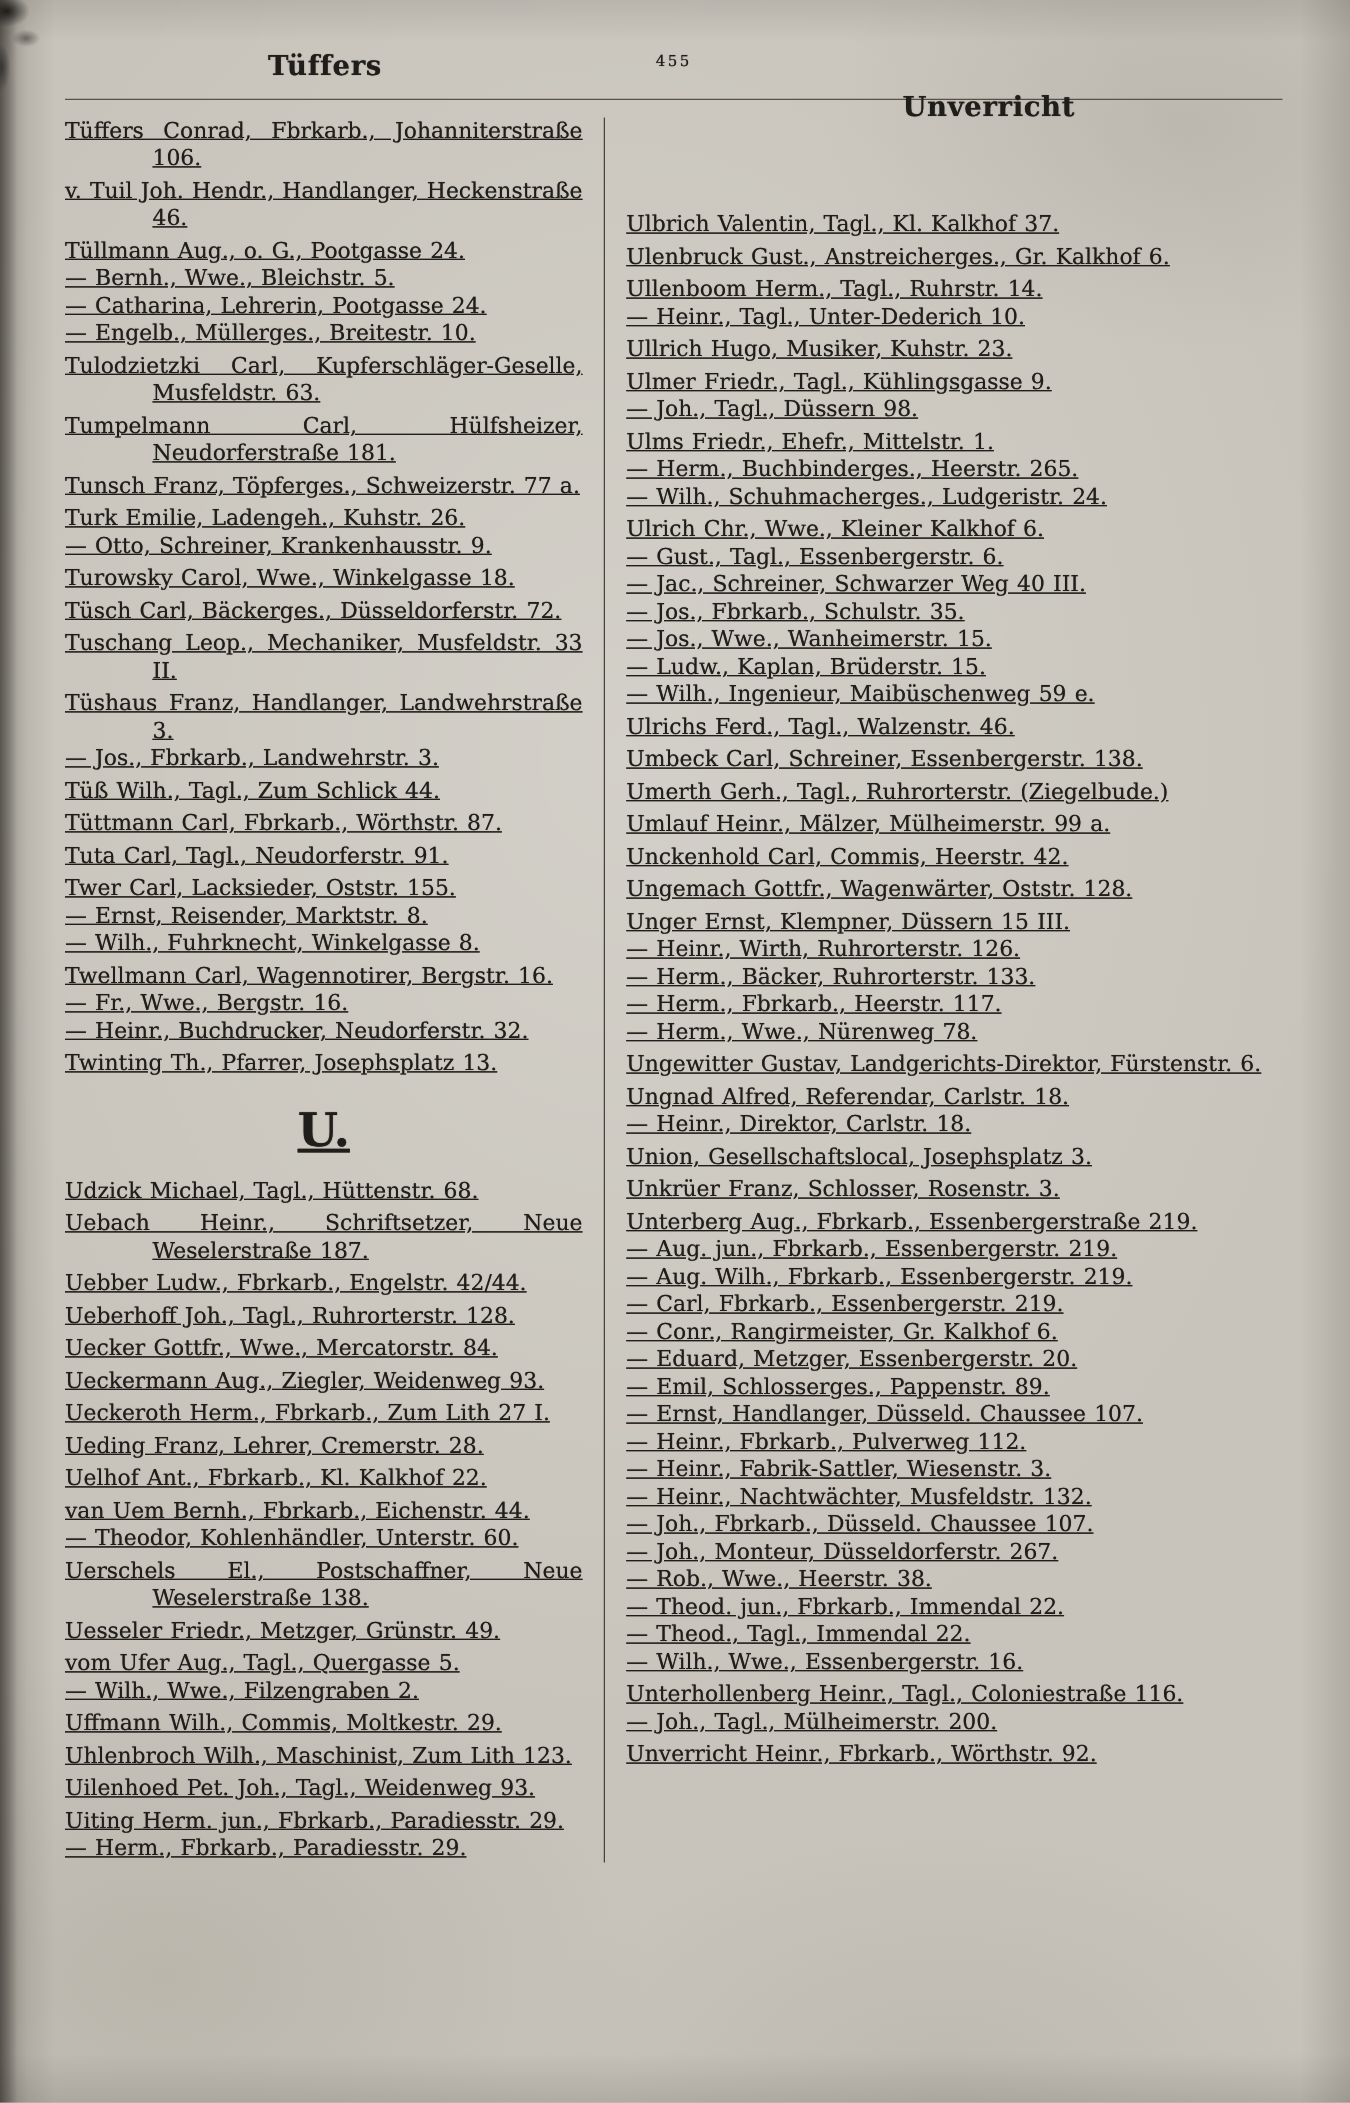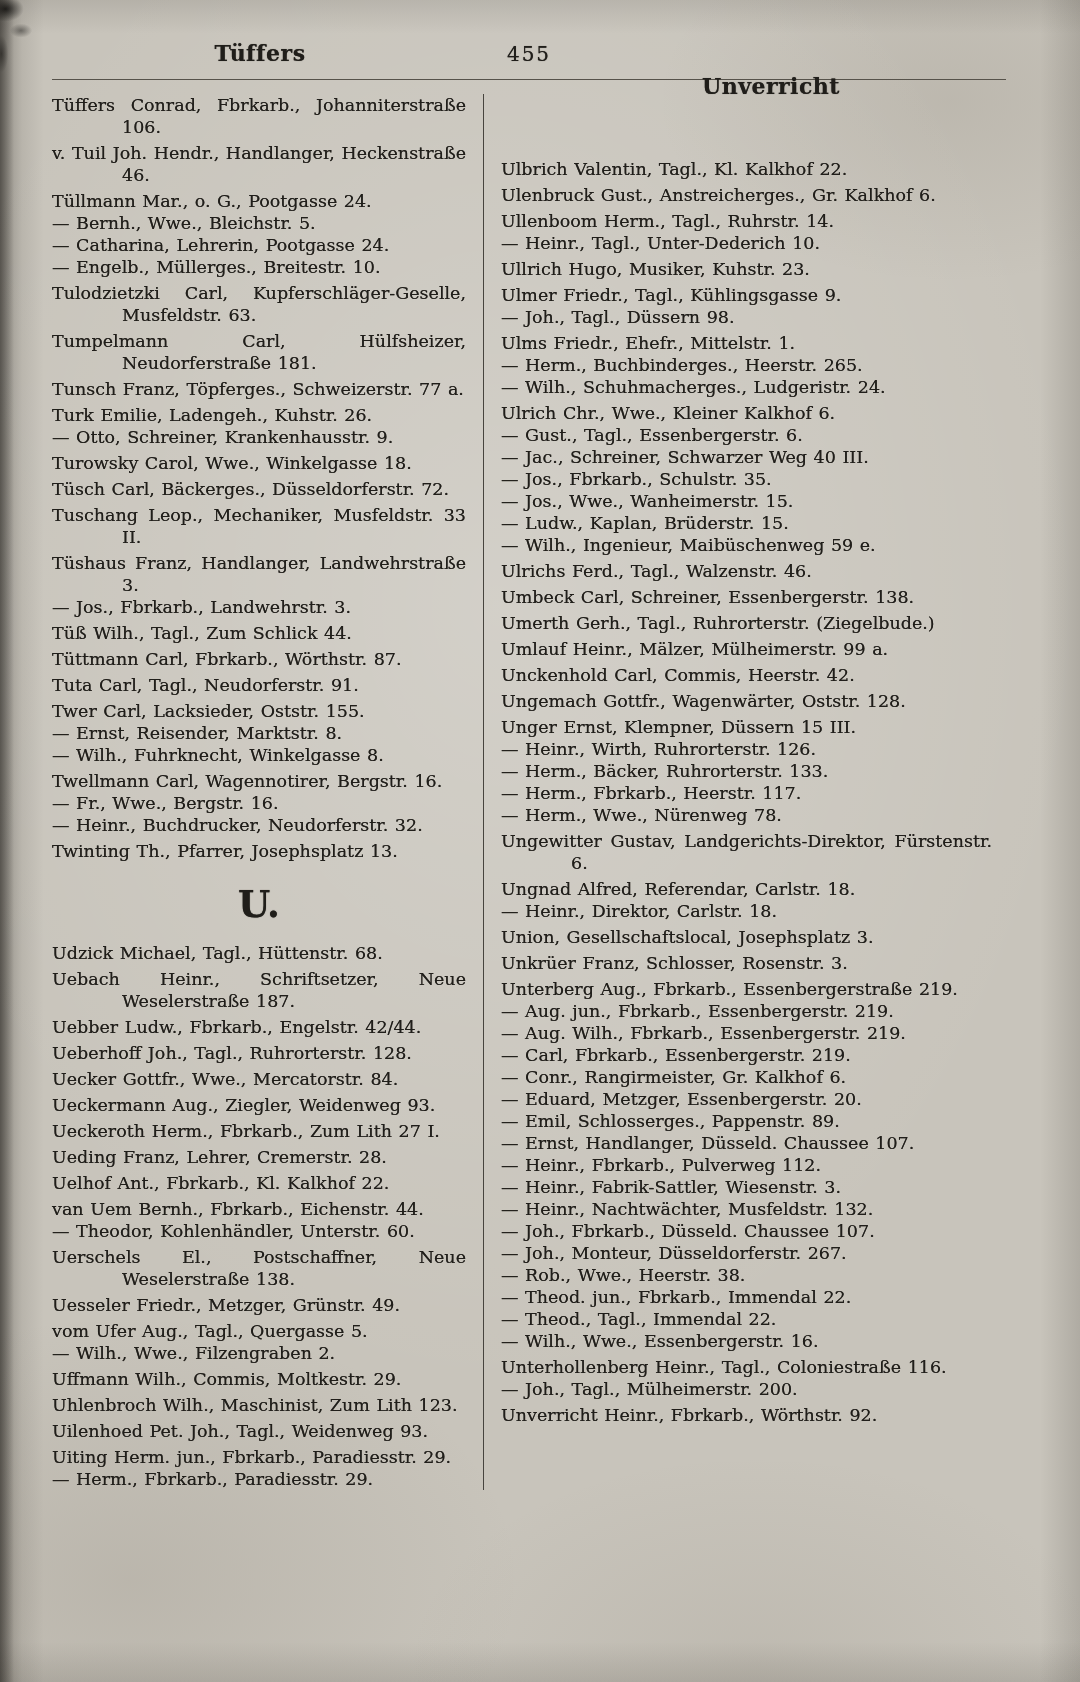--- a/index.html
+++ b/index.html
@@ -17,22 +17,23 @@
       radial-gradient(ellipse 500px 300px at 70% 99%, rgba(105,96,82,0.10), transparent 70%),
       linear-gradient(to right, rgba(45,41,35,0.38), rgba(45,41,35,0.10) 22px, transparent 44px),
       linear-gradient(to left, rgba(45,41,35,0.16), transparent 40px),
       linear-gradient(to bottom, rgba(45,41,35,0.12), transparent 34px),
       linear-gradient(to top, rgba(45,41,35,0.14), transparent 40px);
     color: #201e1a;
   }
   .page {
     position: absolute;
     inset: 0;
-    padding: 40px 74px 0 52px;
+    padding: 40px 54px 0 52px;
     box-sizing: border-box;
+    text-decoration: underline;
   }
   
   .smudge-topleft {
     position: absolute; left: 0; top: 0; width: 70px; height: 90px;
     background:
       radial-gradient(ellipse 26px 18px at 8% 10%, rgba(15,14,12,0.85), transparent 70%),
       radial-gradient(ellipse 16px 10px at 30% 34%, rgba(15,14,12,0.45), transparent 70%),
       radial-gradient(ellipse 10px 26px at 2% 60%, rgba(15,14,12,0.50), transparent 70%);
     pointer-events: none;
   }
@@ -45,21 +46,21 @@
   
   .running-head {
     position: relative;
     height: 32px;
     font-weight: bold;
     font-size: 22px;
     letter-spacing: 0.5px;
     text-shadow: 0 0 0.7px rgba(32,30,26,0.8);
   }
   .head-left  { position: absolute; left: 0;   top: 0; width: 416px; text-align: center; }
-  .head-center{ position: absolute; left: 0;   top: 2px; width: 100%; text-align: center; font-size: 20px; font-weight: normal; letter-spacing: 2px; }
+  .head-center{ position: absolute; left: 0;   top: 2px; width: 100%; text-align: center; font-size: 12px; font-weight: normal; letter-spacing: 2px; }
   .head-right { position: absolute; right: 0;  top: 0; width: 470px; text-align: center; margin-top: 33px; }
 
   .header-rule {
     height: 1px;
     background: #56524a;
     margin-top: 7px;
   }
 
   
   .columns { display: flex; align-items: center; margin-top: 14px; }
@@ -100,21 +101,21 @@
     <div class="head-center">455</div>
     <div class="head-right">Unverricht</div>
   </header>
 
   <div class="header-rule"></div>
 
   <div class="columns">
     <div class="col col-left">
         <div class="entry group">Tüffers Conrad, Fbrkarb., Johanniterstraße 106.</div>
         <div class="entry group">v. Tuil Joh. Hendr., Handlanger, Heckenstraße 46.</div>
-        <div class="entry group">Tüllmann Mar., o. G., Pootgasse 24.</div>
+        <div class="entry group">Tüllmann Aug., o. G., Pootgasse 24.</div>
         <div class="entry cont">— Bernh., Wwe., Bleichstr. 5.</div>
         <div class="entry cont">— Catharina, Lehrerin, Pootgasse 24.</div>
         <div class="entry cont">— Engelb., Müllerges., Breitestr. 10.</div>
         <div class="entry group">Tulodzietzki Carl, Kupferschläger-Geselle, Musfeldstr. 63.</div>
         <div class="entry group">Tumpelmann Carl, Hülfsheizer, Neudorferstraße 181.</div>
         <div class="entry group">Tunsch Franz, Töpferges., Schweizerstr. 77 a.</div>
         <div class="entry group">Turk Emilie, Ladengeh., Kuhstr. 26.</div>
         <div class="entry cont">— Otto, Schreiner, Krankenhausstr. 9.</div>
         <div class="entry group">Turowsky Carol, Wwe., Winkelgasse 18.</div>
         <div class="entry group">Tüsch Carl, Bäckerges., Düsseldorferstr. 72.</div>
@@ -147,21 +148,21 @@
         <div class="entry group">Uesseler Friedr., Metzger, Grünstr. 49.</div>
         <div class="entry group">vom Ufer Aug., Tagl., Quergasse 5.</div>
         <div class="entry cont">— Wilh., Wwe., Filzengraben 2.</div>
         <div class="entry group">Uffmann Wilh., Commis, Moltkestr. 29.</div>
         <div class="entry group">Uhlenbroch Wilh., Maschinist, Zum Lith 123.</div>
         <div class="entry group">Uilenhoed Pet. Joh., Tagl., Weidenweg 93.</div>
         <div class="entry group">Uiting Herm. jun., Fbrkarb., Paradiesstr. 29.</div>
         <div class="entry cont">— Herm., Fbrkarb., Paradiesstr. 29.</div>
       </div>
     <div class="col col-right">
-        <div class="entry group">Ulbrich Valentin, Tagl., Kl. Kalkhof 22.</div>
+        <div class="entry group">Ulbrich Valentin, Tagl., Kl. Kalkhof 37.</div>
         <div class="entry group">Ulenbruck Gust., Anstreicherges., Gr. Kalkhof 6.</div>
         <div class="entry group">Ullenboom Herm., Tagl., Ruhrstr. 14.</div>
         <div class="entry cont">— Heinr., Tagl., Unter-Dederich 10.</div>
         <div class="entry group">Ullrich Hugo, Musiker, Kuhstr. 23.</div>
         <div class="entry group">Ulmer Friedr., Tagl., Kühlingsgasse 9.</div>
         <div class="entry cont">— Joh., Tagl., Düssern 98.</div>
         <div class="entry group">Ulms Friedr., Ehefr., Mittelstr. 1.</div>
         <div class="entry cont">— Herm., Buchbinderges., Heerstr. 265.</div>
         <div class="entry cont">— Wilh., Schuhmacherges., Ludgeristr. 24.</div>
         <div class="entry group">Ulrich Chr., Wwe., Kleiner Kalkhof 6.</div>

